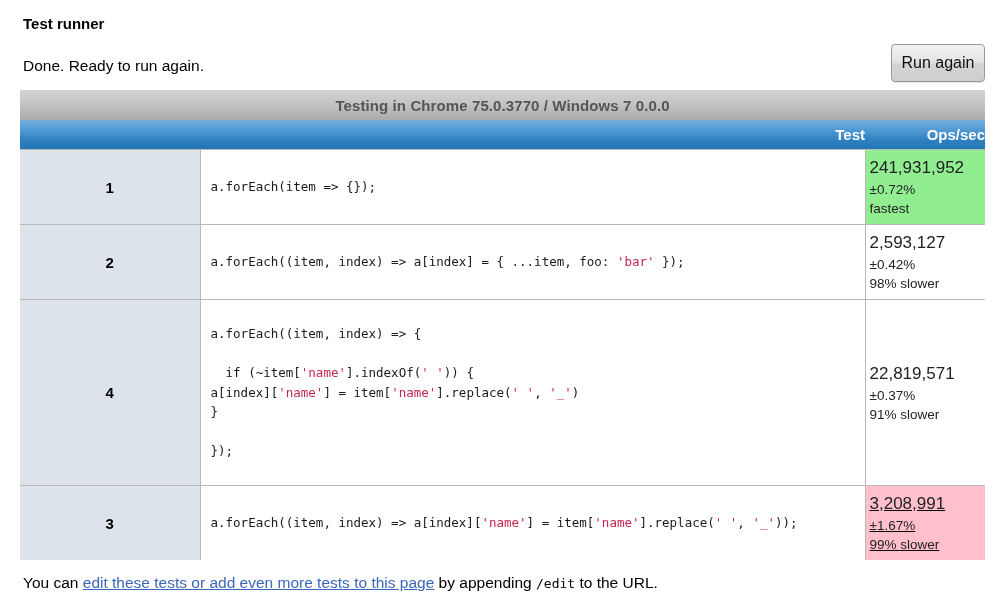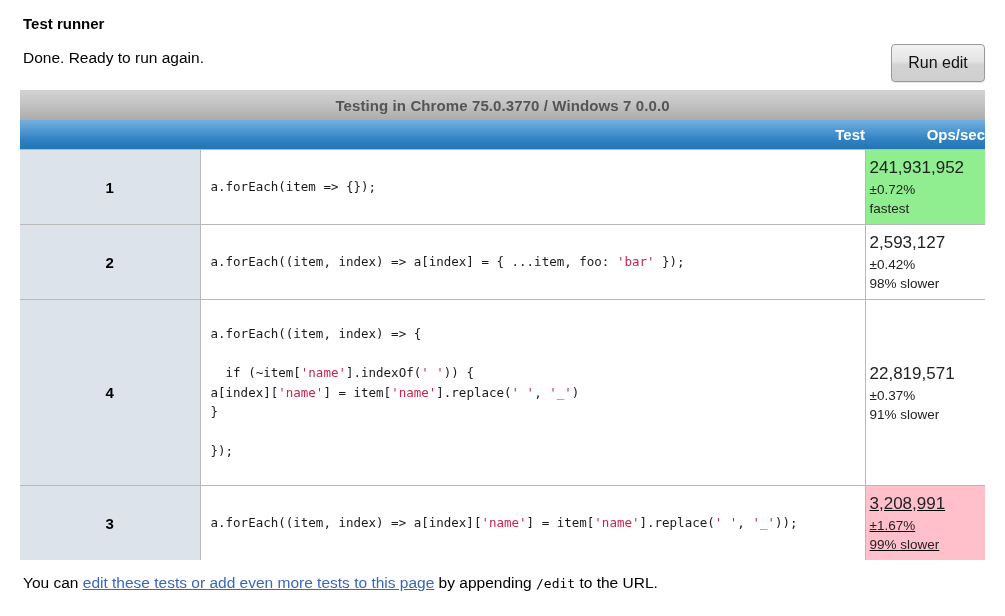--- a/index.html
+++ b/index.html
@@ -34,21 +34,21 @@
 
   .status-row {
     position: relative;
     height: 56px;
     padding-left: 3px;
     box-sizing: border-box;
   }
   .status-text {
     position: absolute;
     left: 3px;
-    top: 14px;
+    top: 22px;
     font-size: 15.5px;
     line-height: 20px;
     white-space: nowrap;
   }
   .run-again-button {
     position: absolute;
     right: 0px;
     top: 10px;
     width: 94px;
     height: 38px;
@@ -175,21 +175,21 @@
 </style>
 </head>
 <body>
 
 <div class="page">
 
   <h1 class="runner-title">Test runner</h1>
 
   <div class="status-row">
     <div class="status-text">Done. Ready to run again.</div>
-    <button class="run-again-button">Run edit</button>
+    <button class="run-again-button">Run again</button>
   </div>
 
   <table class="results-table">
     <colgroup>
       <col class="c-idx">
         <col class="c-test">
         <col class="c-ops">
     </colgroup>
     <thead>
       <tr>

